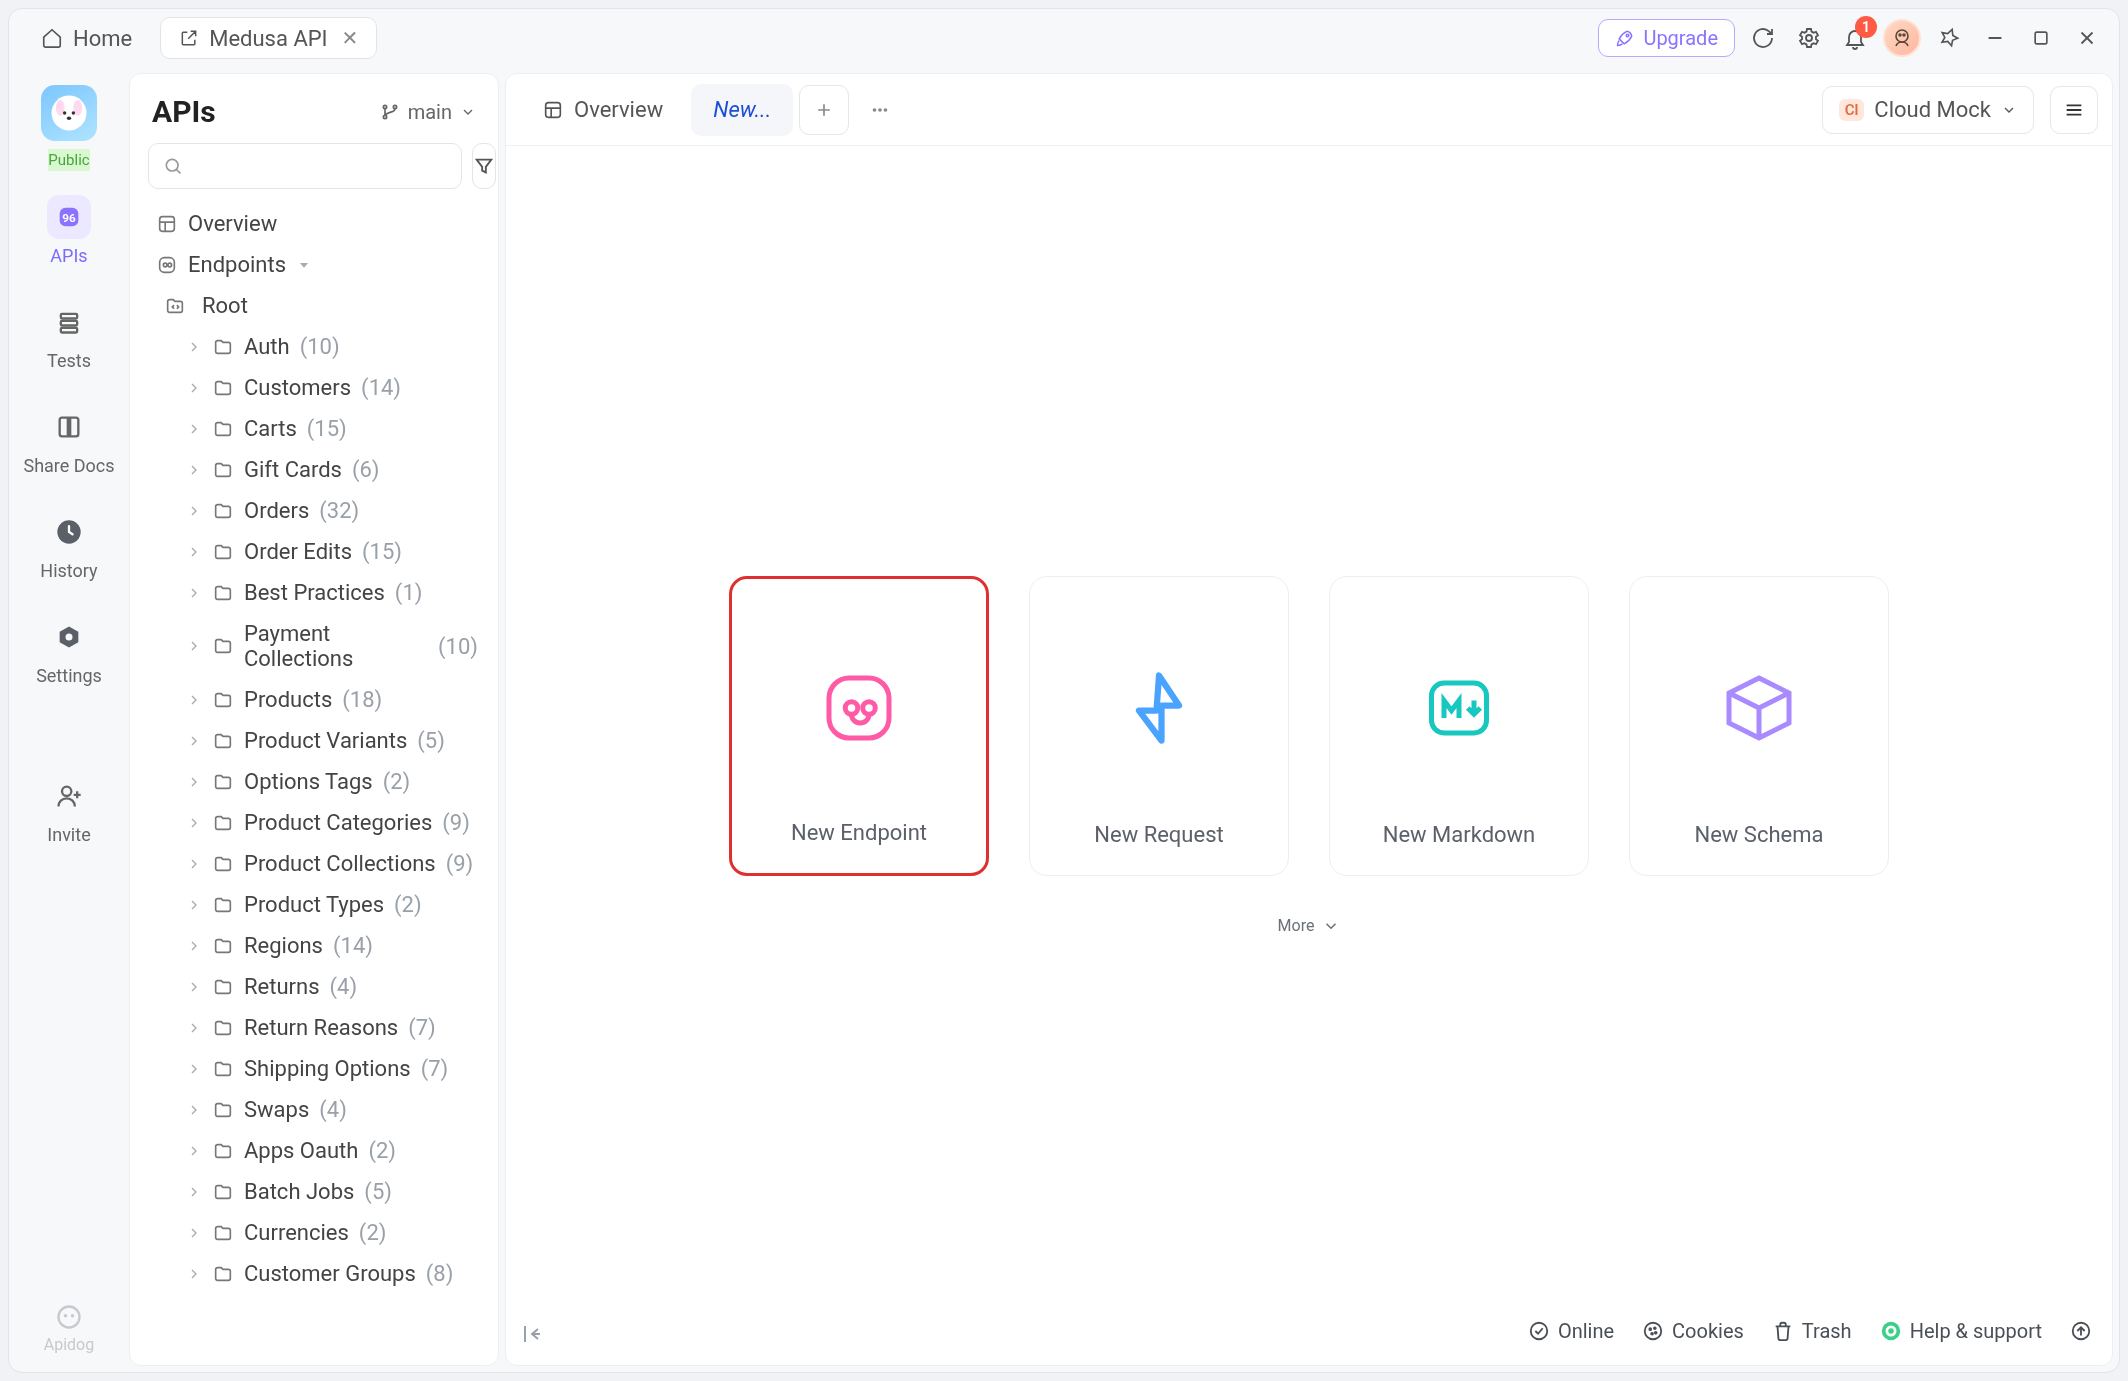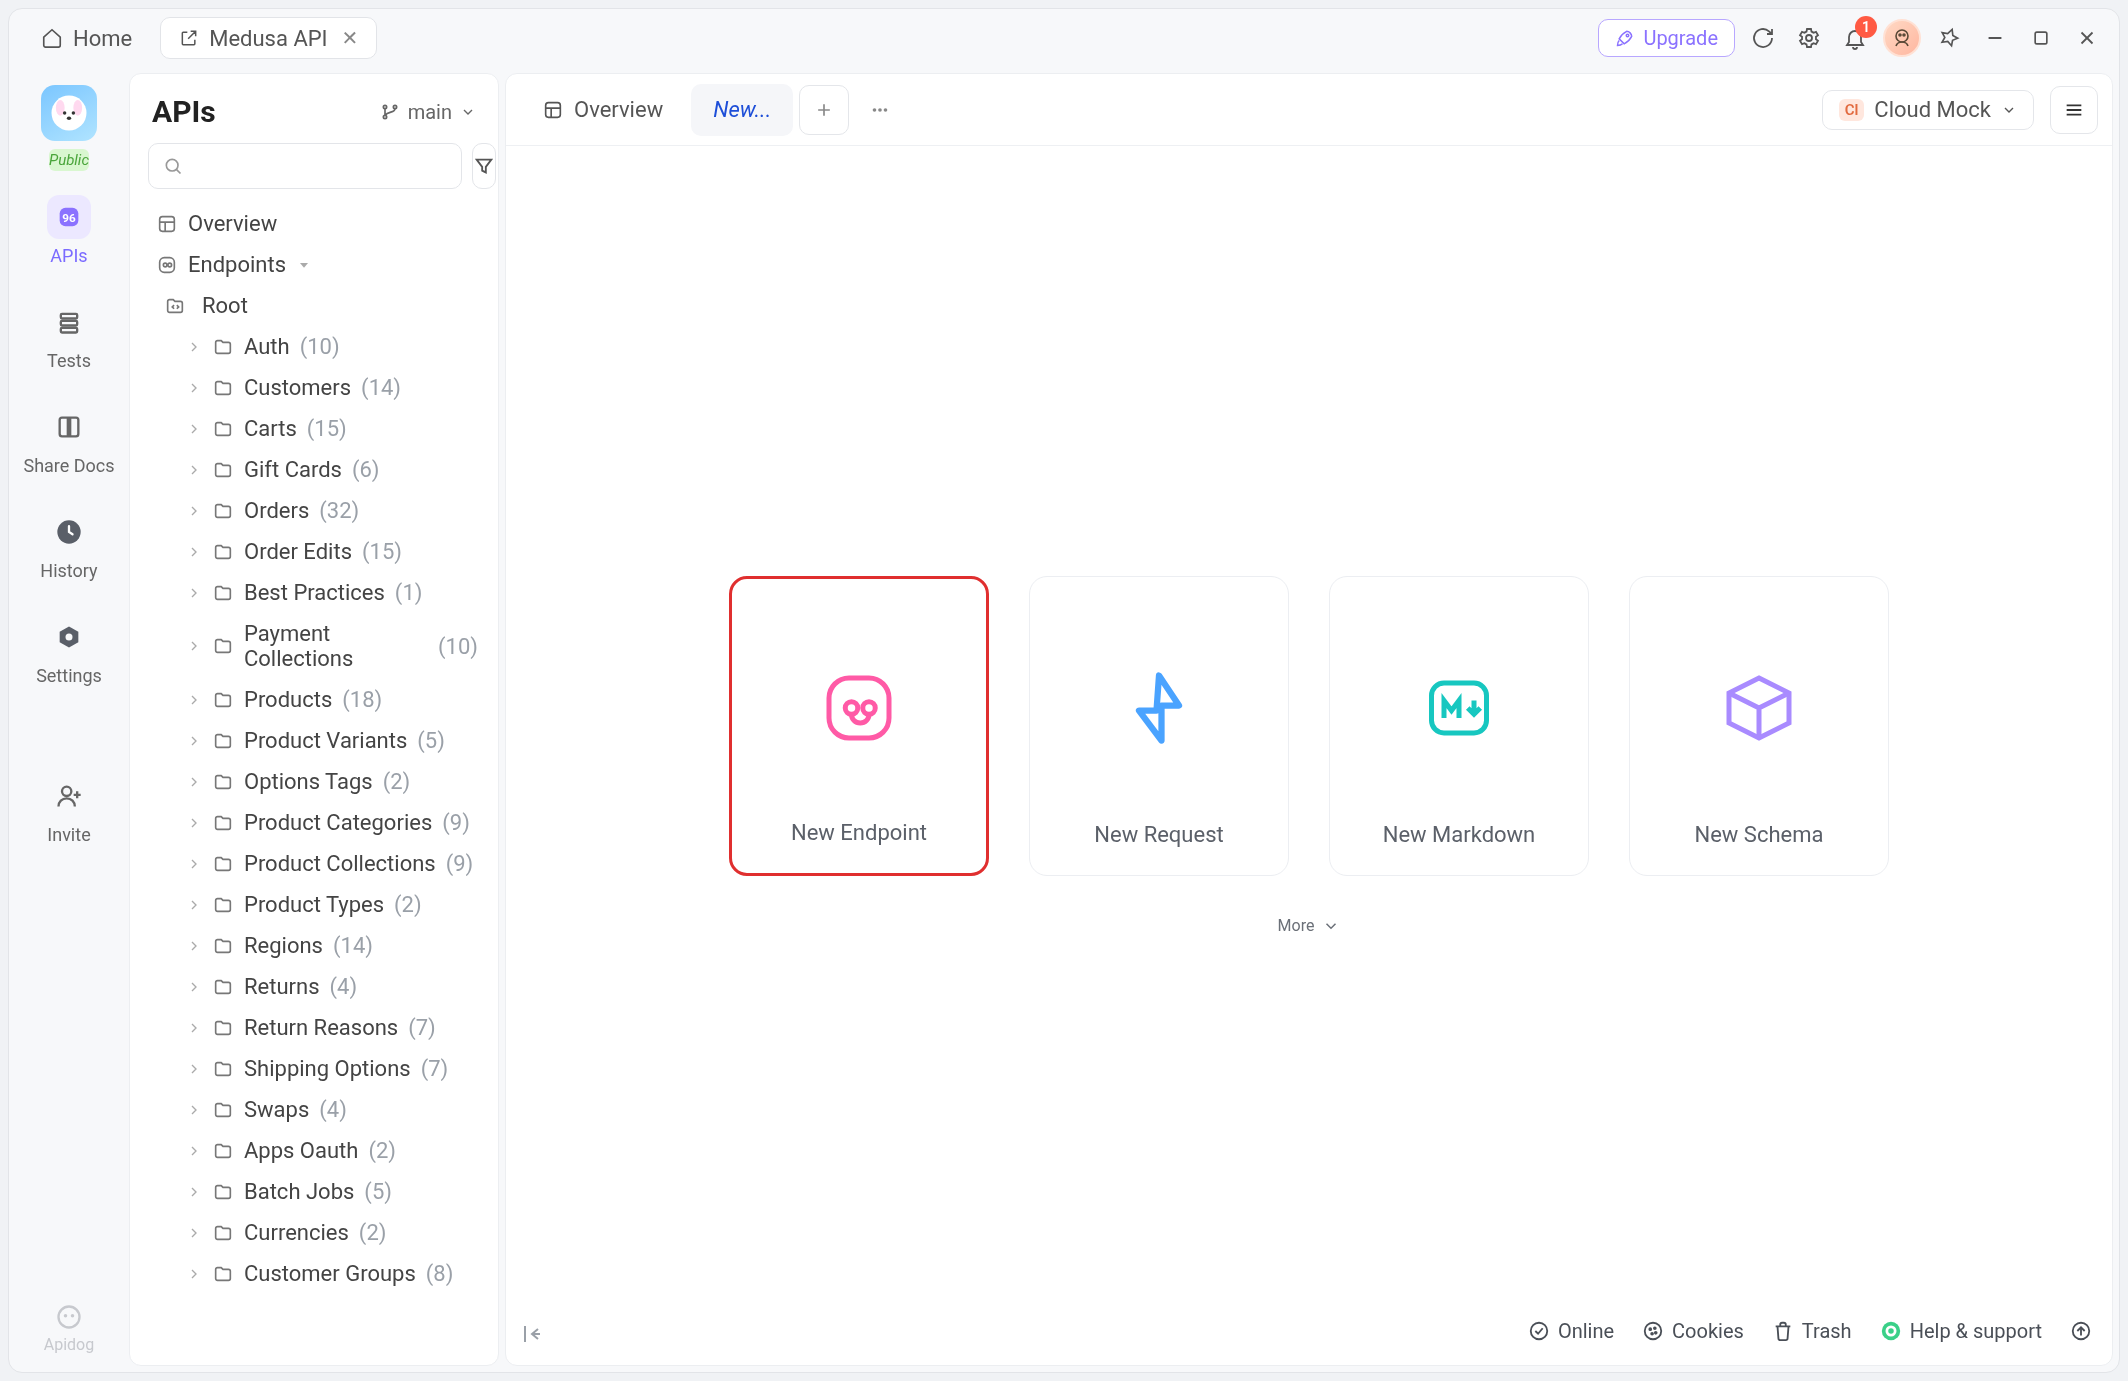--- a/index.html
+++ b/index.html
@@ -17,21 +17,21 @@
   .bell-wrap { position: relative; }
   .bell-badge { position: absolute; top: -4px; right: -4px; background: #ff5a43; color: #fff; border-radius: 50%; font-size: 14px; width: 22px; height: 22px; display:flex; align-items:center; justify-content:center; font-weight:600; }
   .avatar { width: 38px; height: 38px; border-radius: 50%; background: linear-gradient(135deg,#ffd9c4,#ffb7a0); display:flex; align-items:center; justify-content:center; border:2px solid #ffe1d4; }
   .avatar svg{width:24px;height:24px;}
   
   .body { flex:1; display:flex; overflow:hidden; }
   
   .rail { width: 120px; display:flex; flex-direction:column; align-items:center; padding-top: 18px; gap: 14px; }
   .rail-avatar { width: 56px; height:56px; border-radius: 14px; background: linear-gradient(150deg,#7bc6ff,#b0e4ff); display:flex; align-items:center; justify-content:center; }
   .rail-avatar svg{width:42px;height:42px;}
-  .public-badge { background:#d9f7d0; color:#4aa53b; font-size:15px; padding:2px 0; border-radius:6px; margin-top:-6px;font-style:italic; }
+  .public-badge { background:#d9f7d0; color:#4aa53b; font-size:15px; padding:2px 0; border-radius:0; margin-top:-6px; }
   .rail-item { width:100%; display:flex; flex-direction:column; align-items:center; gap:6px; padding:10px 0; color:#666; cursor:pointer; }
   .rail-item.active { color:#7b6bff; }
   .rail-item.active .rail-icon-box { background:#ece8ff; }
   .rail-icon-box { width:44px;height:44px;border-radius:12px; display:flex;align-items:center;justify-content:center;}
   .rail-item svg{width:28px;height:28px;}
   .rail-label { font-size:18px; }
   .rail-spacer{flex:1;}
   .rail-footer{color:#c7c9ce; font-size:16px; padding-bottom:18px; text-align:center;}
   .rail-footer svg{width:28px;height:28px;display:block;margin:0 auto 4px;}
   
@@ -49,21 +49,21 @@
   .tree-item .chev{width:16px;height:16px;color:#aaa;}
   .tree-count{color:#9aa0a8;text-align:center;}
   .indent-1{padding-left:18px;gap:16px;}
   .indent-2{padding-left:40px;}
   
   .main { flex:1; background:#fff; border-radius:12px; margin:6px 6px 6px 6px; border:1px solid #eceef1; display:flex; flex-direction:column; overflow:hidden; position:relative;}
   .main-tabs{display:flex;align-items:center;height:72px;border-bottom:1px solid #eef0f3;padding:0 14px;gap:6px;}
   .mtab{display:flex;align-items:center;gap:10px;padding:0 22px;height:52px;border-radius:10px;color:#555;cursor:pointer;}
   .mtab.active{background:#f5f6f9;font-style:italic;color:#1d4ed8;}
   .mtab-square{width:50px;height:50px;border:1px solid #e4e6ea;border-radius:10px;display:flex;align-items:center;justify-content:center;color:#888;cursor:pointer;}
-  .env-btn{display:flex;align-items:center;gap:10px;border:1px solid #e4e6ea;border-radius:10px;height:40px;padding:0 16px;color:#555;cursor:pointer;margin-left:auto;}
+  .env-btn{display:flex;align-items:center;gap:10px;border:1px solid #e4e6ea;border-radius:10px;height:48px;padding:0 16px;color:#555;cursor:pointer;margin-left:auto;}
   .env-badge{background:#ffe7de;color:#e26a3f;font-size:15px;padding:2px 6px;border-radius:6px;font-weight:600;}
   .menu-btn{width:48px;height:48px;border:1px solid #e4e6ea;border-radius:10px;display:flex;align-items:center;justify-content:center;margin-left:10px;cursor:pointer;}
   .main-body{flex:1;display:flex;flex-direction:column;align-items:center;justify-content:center;gap:40px;}
   .cards{display:flex;gap:40px;}
   .card{width:260px;height:300px;border:1px solid #eceef2;border-radius:18px;display:flex;flex-direction:column;align-items:center;justify-content:space-between;padding:16px 0 28px;cursor:pointer;transition:box-shadow .15s;}
   .card.highlight{border:3px solid #e02f2f;}
   .card-icon-wrap{flex:1;display:flex;align-items:center;justify-content:center;}
   .card-icon{width:80px;height:80px;display:flex;align-items:center;justify-content:center;}
   .card-label{font-size:22px;color:#5b6069;}
   .more-link{color:#6b7078;font-size:16px;display:flex;align-items:center;gap:8px;cursor:pointer;}

